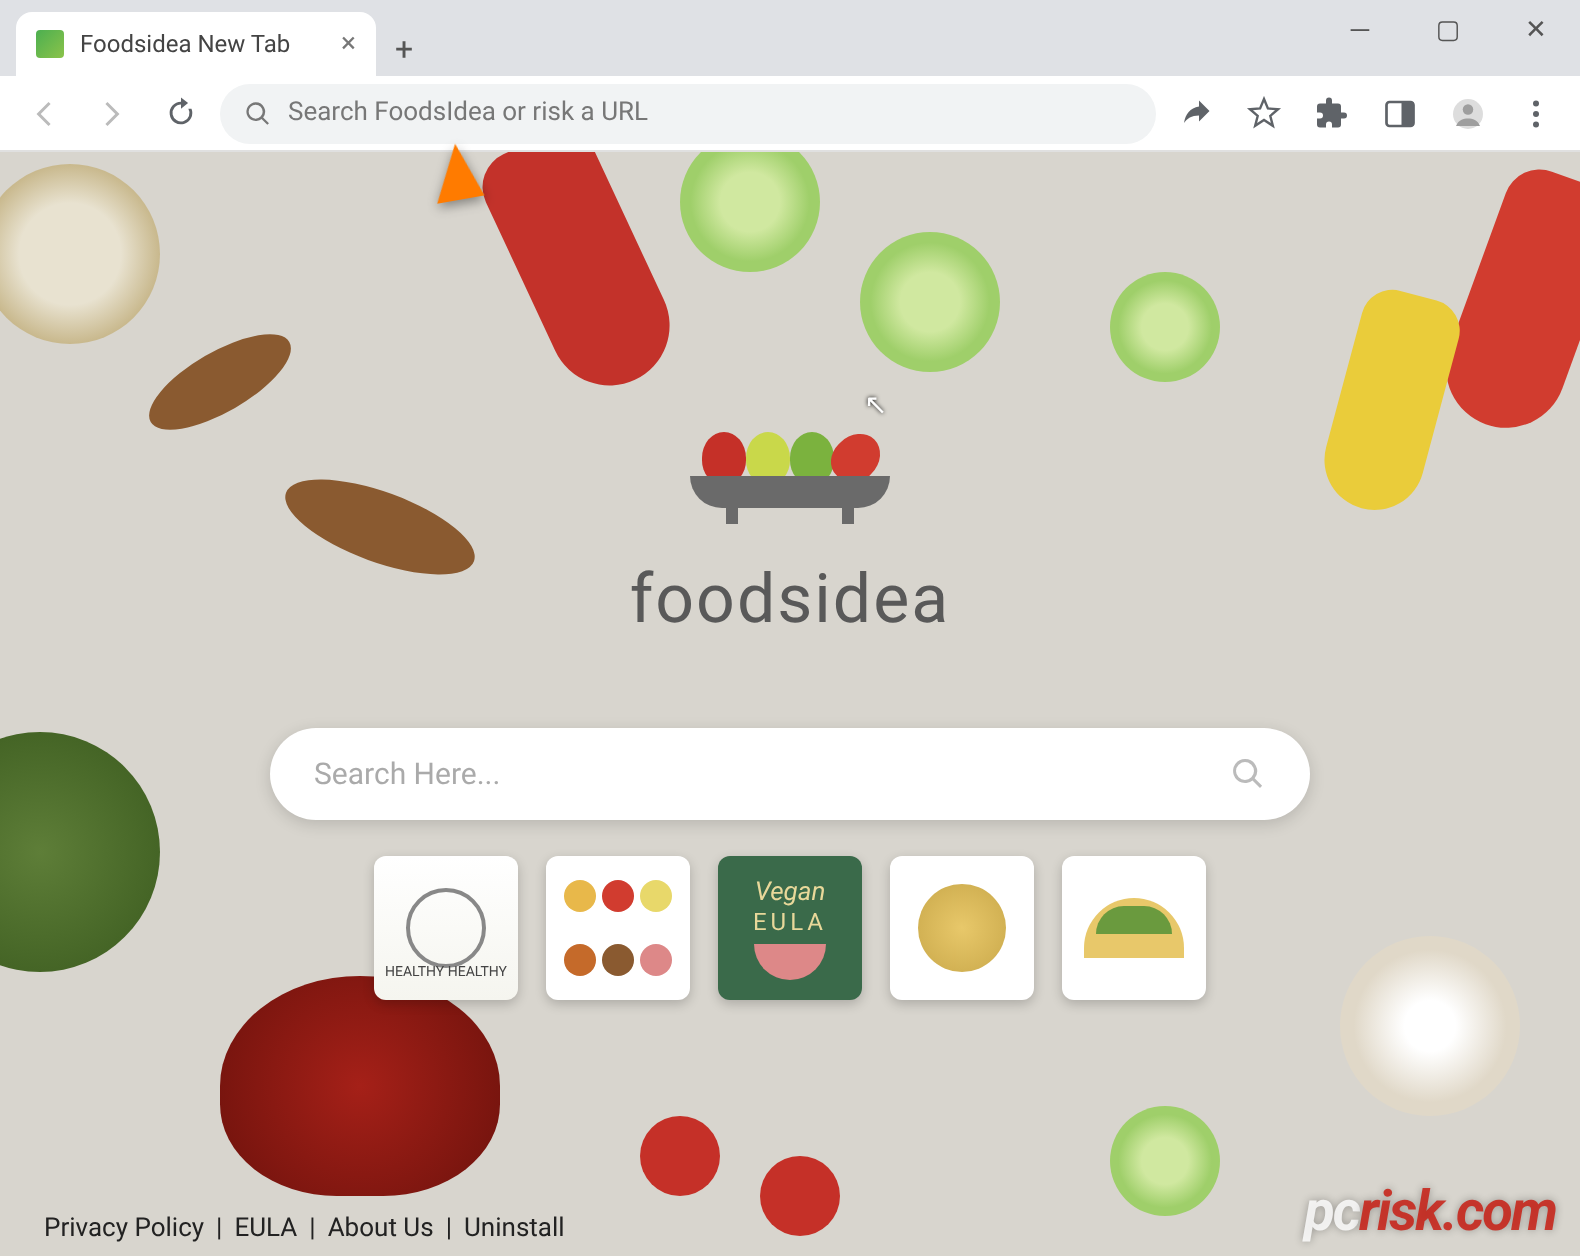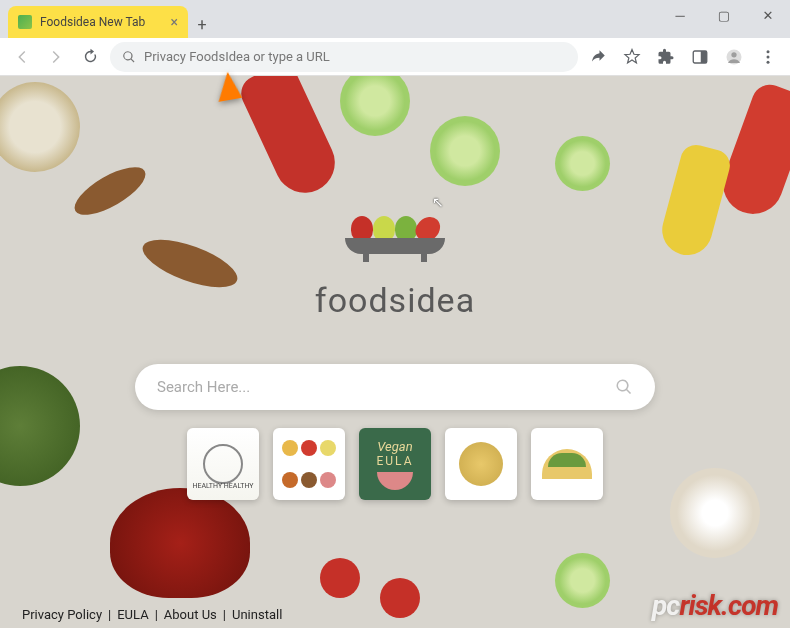--- a/index.html
+++ b/index.html
@@ -1,20 +1,20 @@
 <!DOCTYPE html>
 <html><head>
 <meta charset="utf-8">
 <style>
 * { margin:0; padding:0; box-sizing:border-box; font-family:-apple-system,BlinkMacSystemFont,"Segoe UI",Roboto,sans-serif; }
 body { width:790px; height:628px; overflow:hidden; background:#fff; }
 
 
 .titlebar { height:38px; background:#dfe1e5; display:flex; align-items:flex-end; padding-left:8px; }
-.tab { height:32px; background:#fde047; border-radius:8px 8px 0 0; display:flex; align-items:center; padding:0 10px; gap:8px; min-width:180px; font-size:12px; color:#444; }
+.tab { height:32px; background:#ffffff; border-radius:8px 8px 0 0; display:flex; align-items:center; padding:0 10px; gap:8px; min-width:180px; font-size:12px; color:#444; }
 .tab .fav { width:14px; height:14px; background:linear-gradient(135deg,#4caf50,#8bc34a); border-radius:2px; }
 .tab .close { margin-left:auto; color:#777; font-size:14px; cursor:pointer; }
 .newtab { width:28px; height:28px; display:flex; align-items:center; justify-content:center; color:#555; font-size:16px; cursor:pointer; }
 .winctrl { margin-left:auto; display:flex; align-self:flex-start; }
 .winctrl div { width:44px; height:30px; display:flex; align-items:center; justify-content:center; color:#555; font-size:13px; cursor:pointer; }
 
 .toolbar { height:38px; background:#fff; display:flex; align-items:center; padding:0 8px; gap:6px; border-bottom:1px solid #e0e0e0; }
 .navbtn { width:28px; height:28px; border-radius:50%; display:flex; align-items:center; justify-content:center; color:#5f6368; cursor:pointer; }
 .navbtn.disabled { color:#bbb; cursor:default; }
 .omnibox { flex:1; height:30px; background:#f1f3f4; border-radius:15px; display:flex; align-items:center; padding:0 12px; gap:8px; font-size:13px; color:#777; position:relative; }
@@ -112,21 +112,21 @@
   </div>
   <div class="navbtn">
     <svg viewBox="0 0 24 24" width="17" height="17">
         <path fill="currentColor" d="M12 4a8 8 0 1 0 7.4 5h-2.2A6 6 0 1 1 12 6v3l5-4-5-4v3z"></path>
       </svg>
   </div>
   <div class="omnibox">
     <svg viewBox="0 0 24 24">
         <path d="M10 2a8 8 0 1 0 5 14.3l5 5 1.4-1.4-5-5A8 8 0 0 0 10 2zm0 2a6 6 0 1 1 0 12 6 6 0 0 1 0-12z"></path>
       </svg>
-    <span>Privacy FoodsIdea or type a URL</span>
+    <span>Search FoodsIdea or risk a URL</span>
     <div class="omni-arrow"></div>
   </div>
   <div class="ticon">
       <svg viewBox="0 0 24 24">
         <path d="M14 3l7 7-7 7v-4c-5 0-8 2-10 5 1-6 4-10 10-11V3z"></path>
       </svg>
     </div>
   <div class="ticon">
       <svg viewBox="0 0 24 24">
         <path d="M12 2l2.6 6.3 6.8.5-5.2 4.5 1.7 6.6L12 16l-5.9 3.9 1.7-6.6L2.6 8.8l6.8-.5z" fill="none" stroke="#5f6368" stroke-width="1.6"></path>

